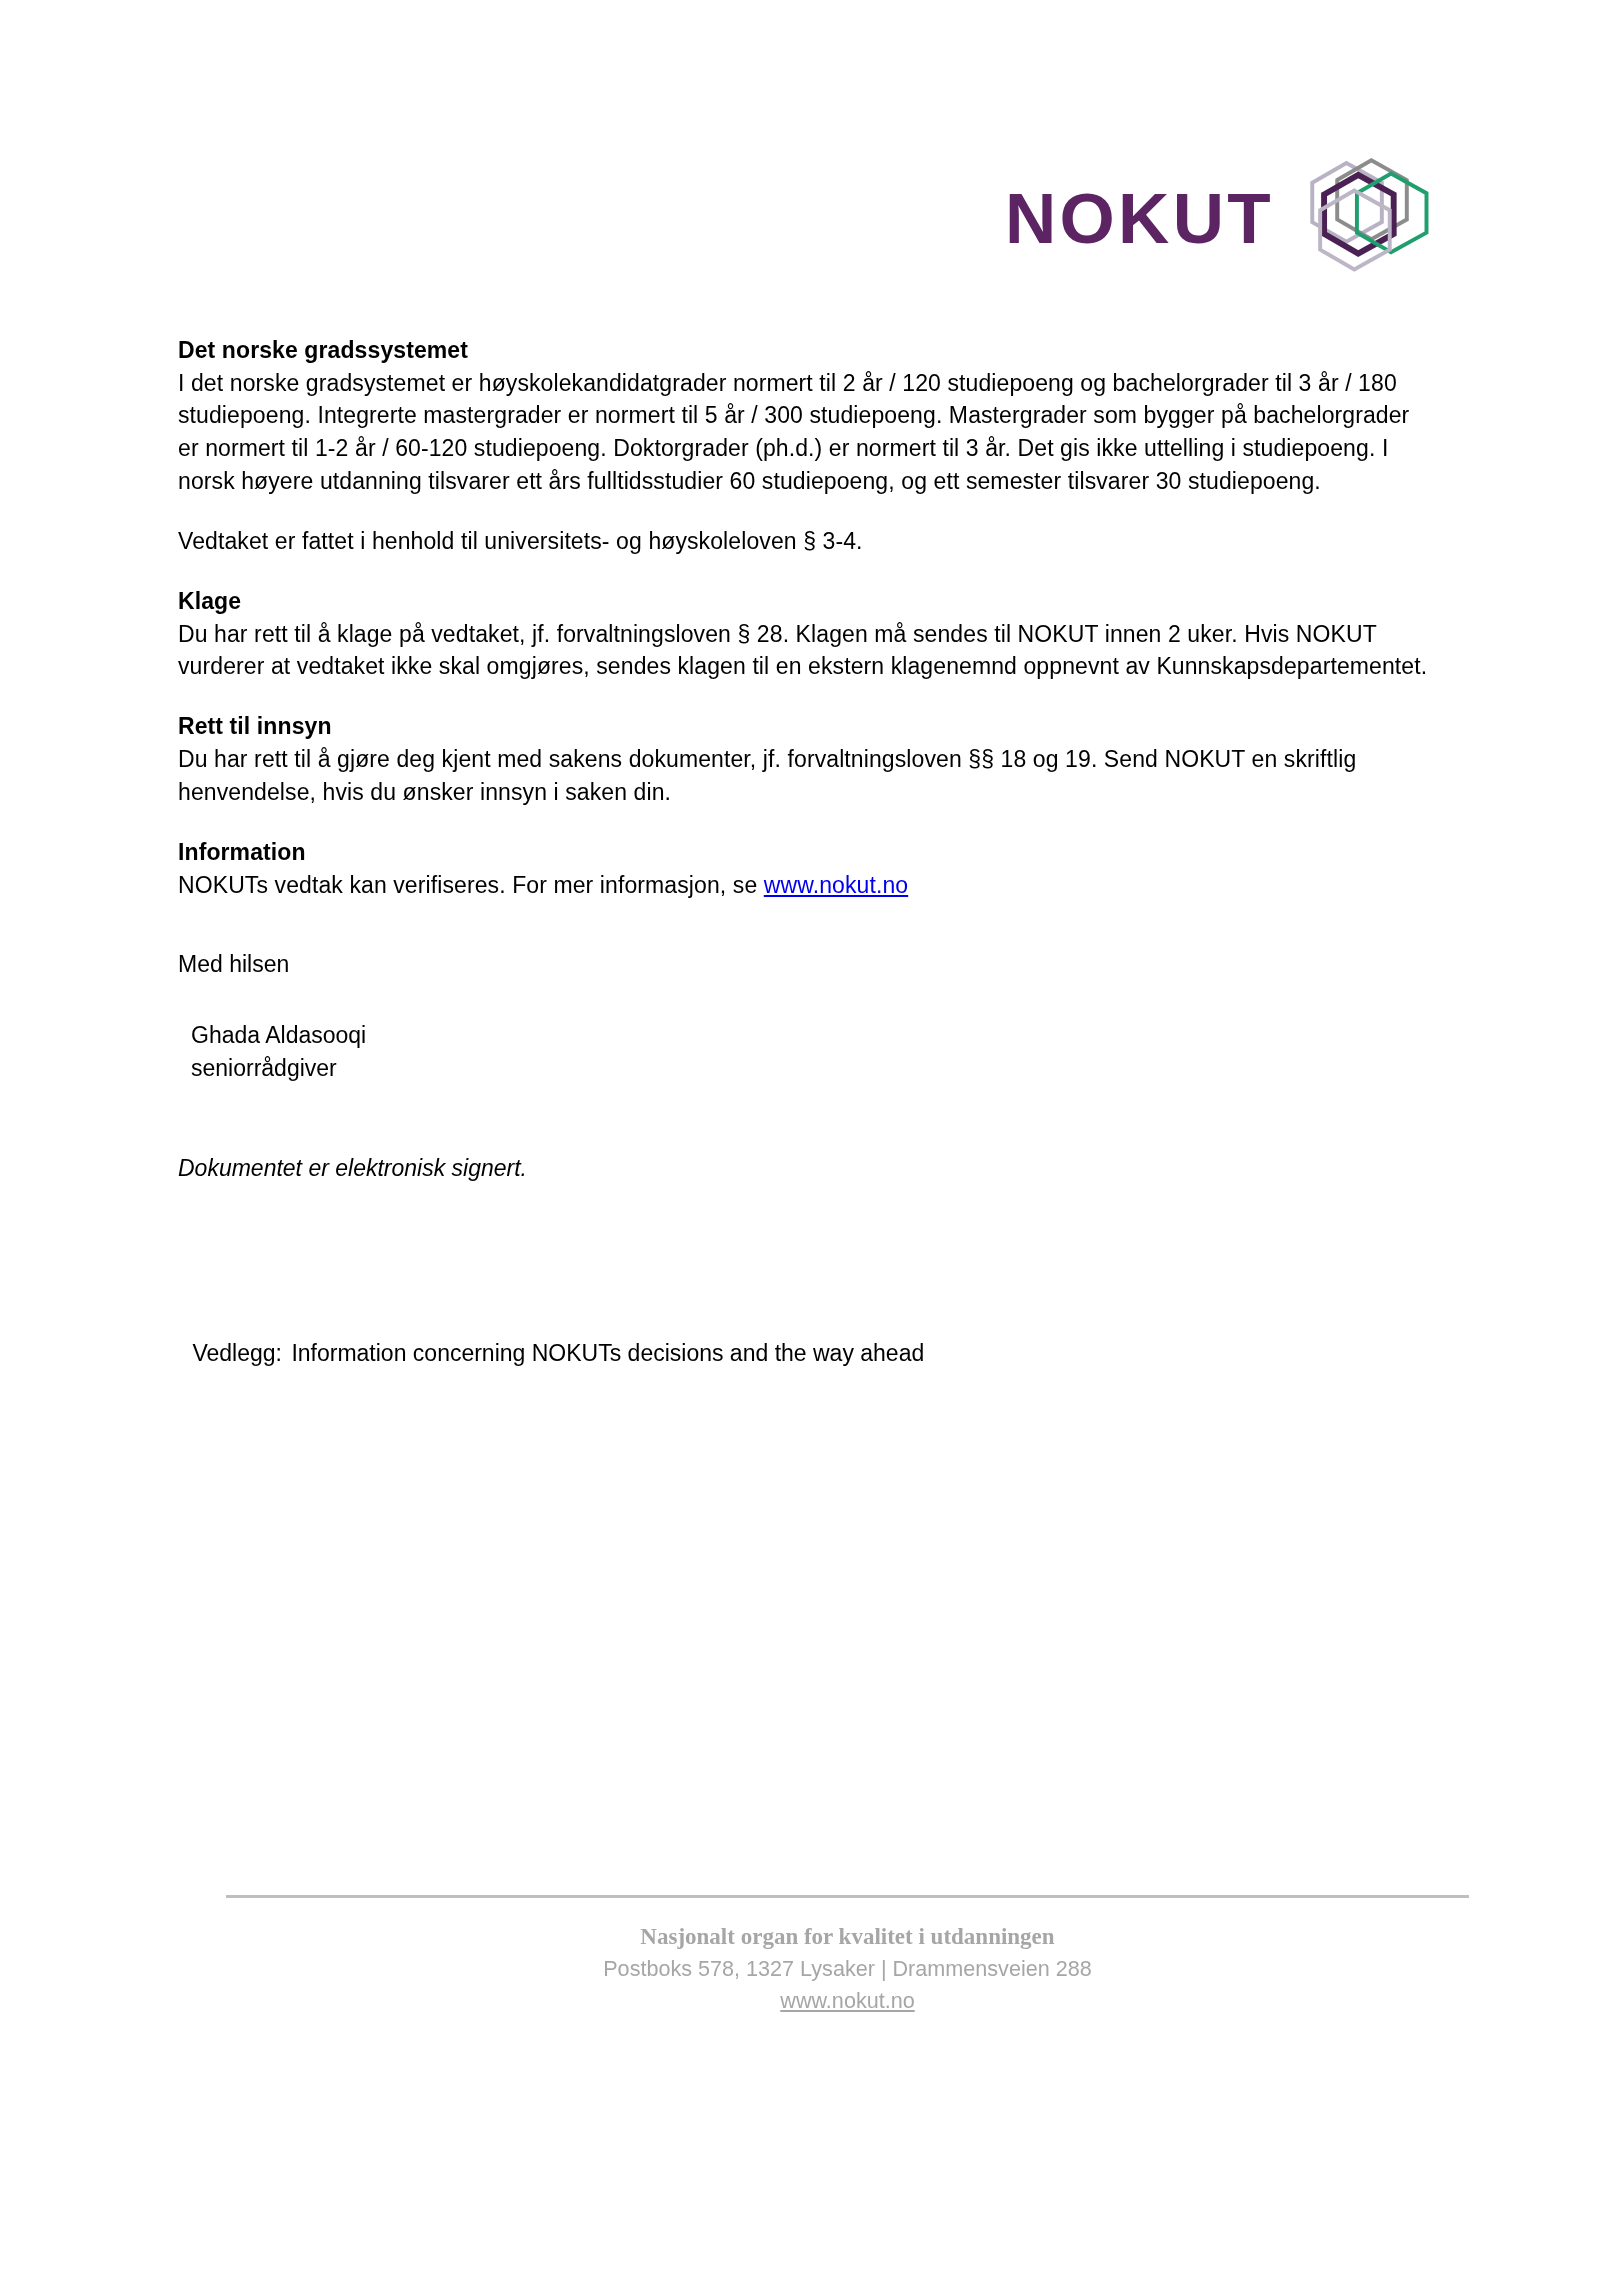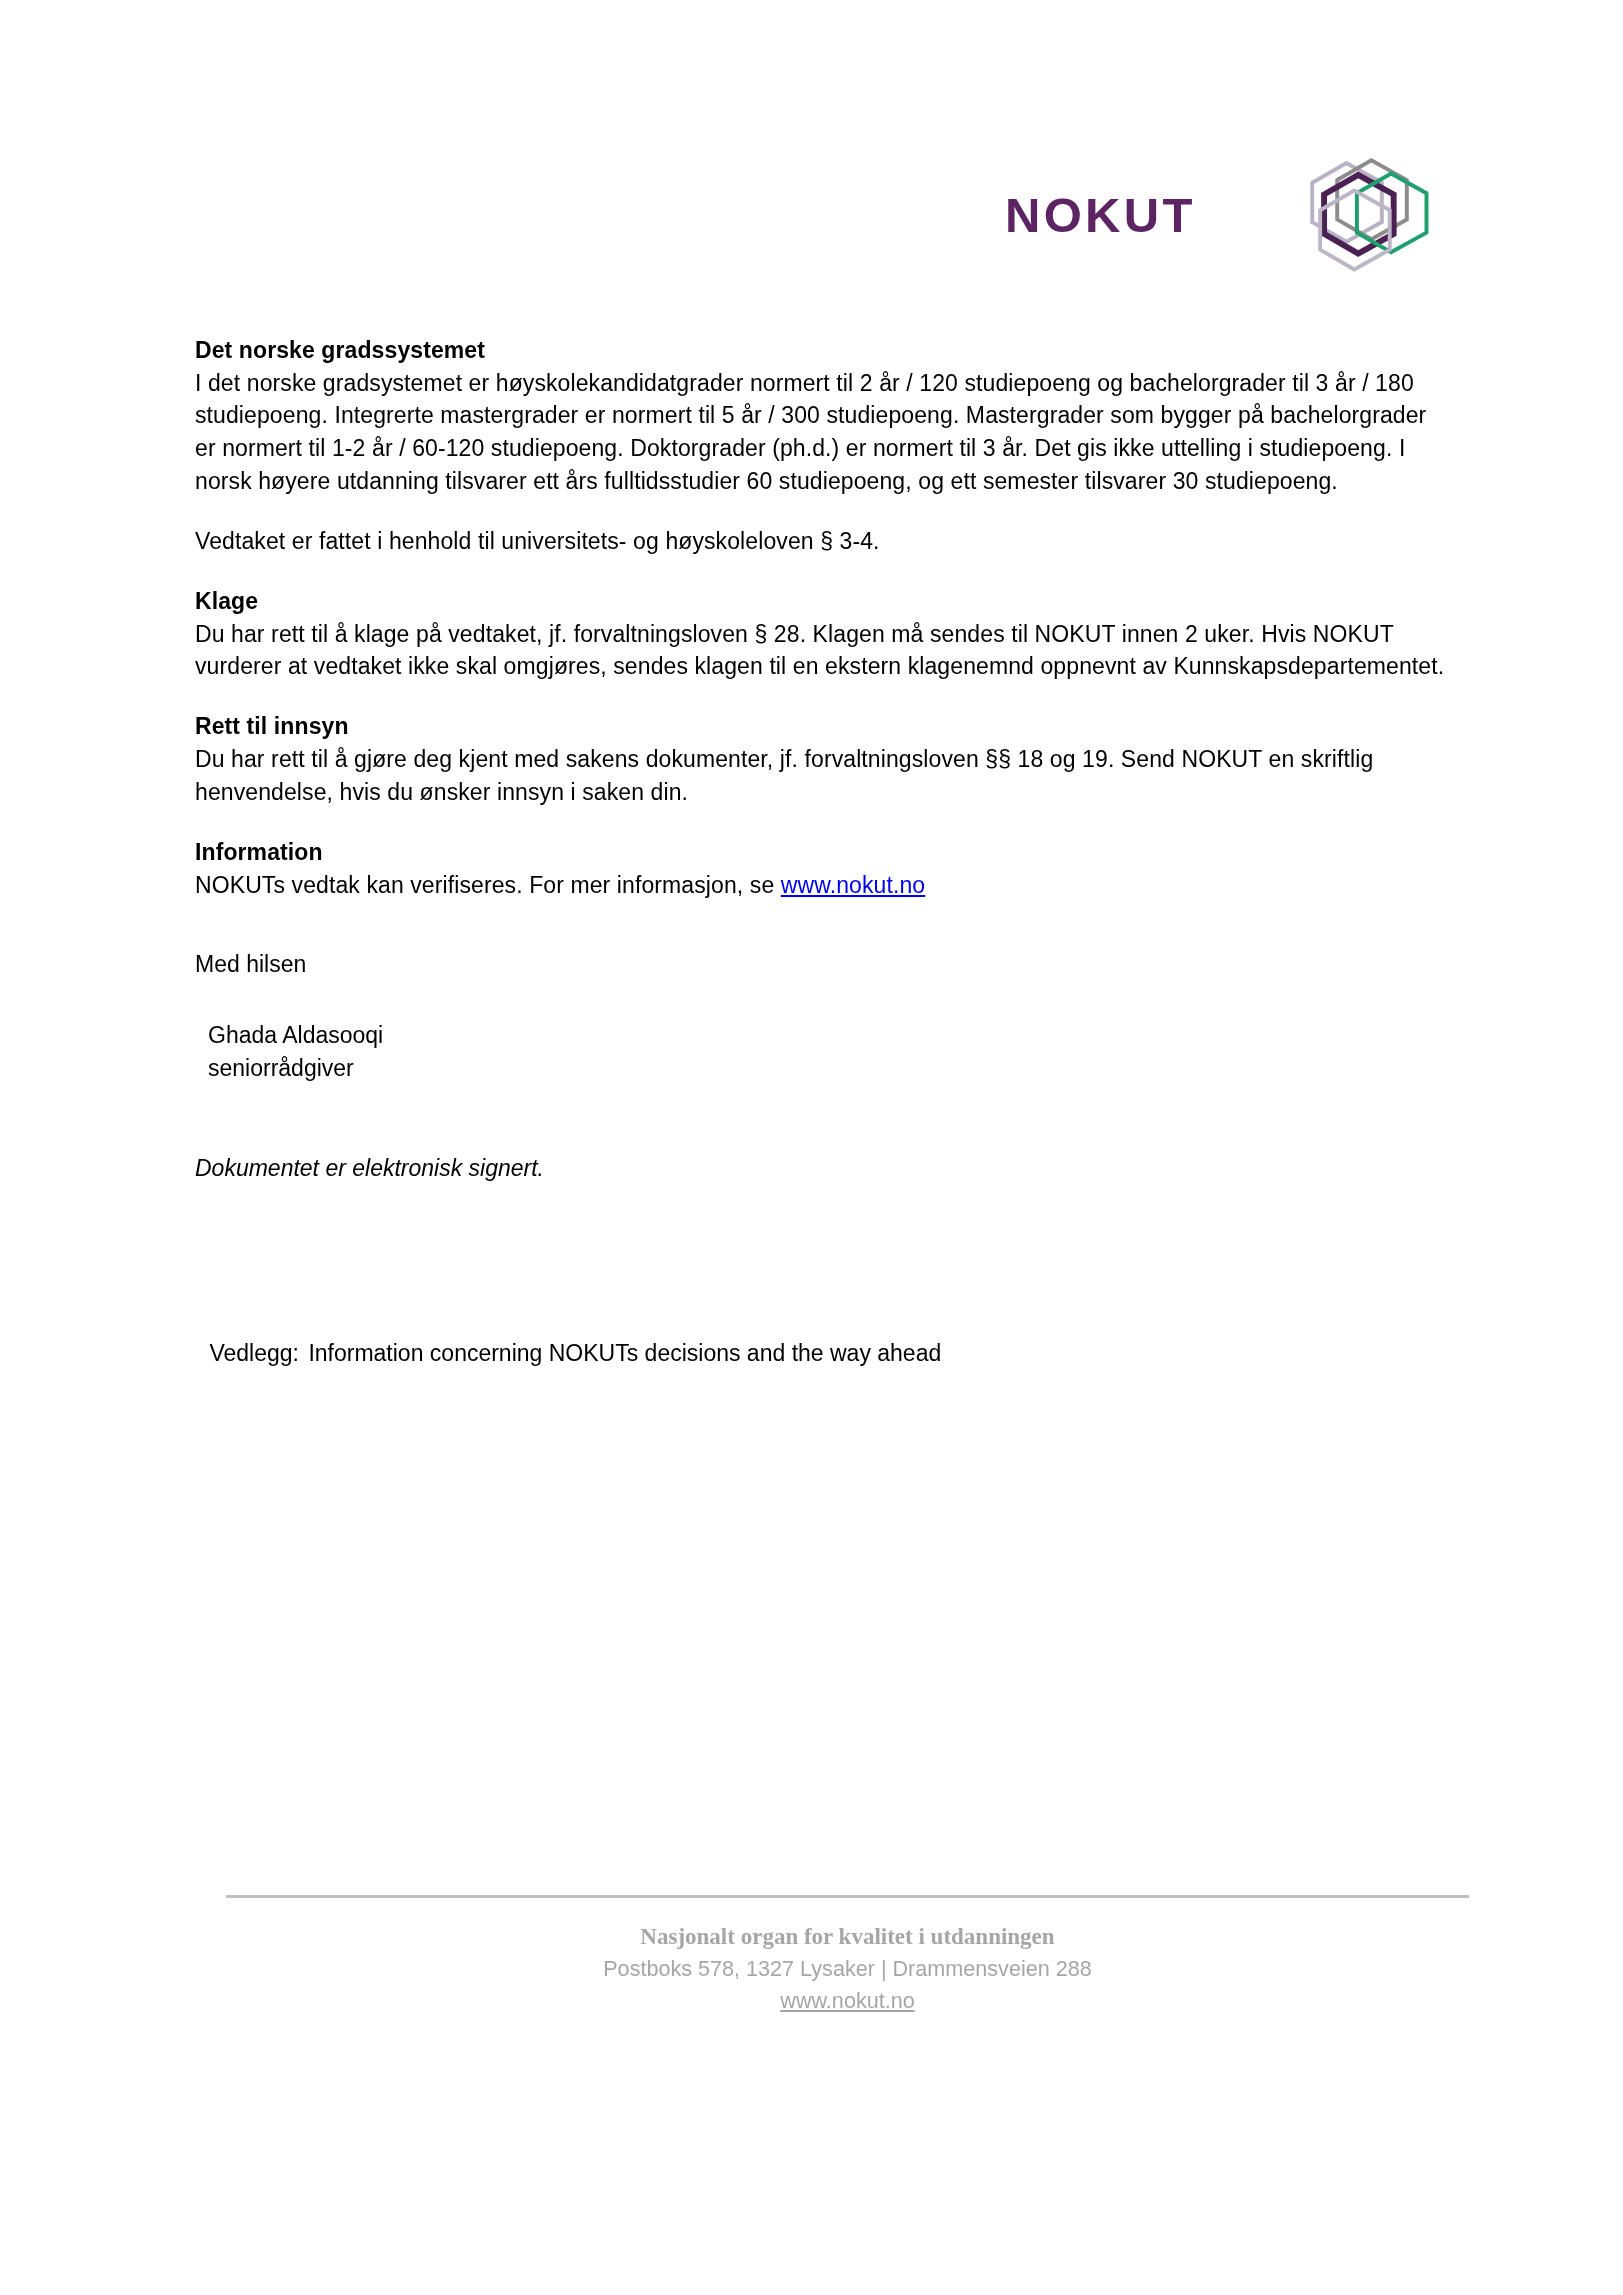--- a/index.html
+++ b/index.html
@@ -23,39 +23,38 @@
     left: 1005px;
     width: 432px;
     height: 144px;
   }
   #logo-wordmark {
     position: absolute;
     left: 0;
     top: 29px;
     font-family: "Liberation Sans", "DejaVu Sans", sans-serif;
     font-weight: bold;
-    font-size: 49px;
+    font-size: 71px;
     letter-spacing: 3.3px;
     color: #5c2463;
     line-height: 1;
     white-space: nowrap;
-    margin-top: 8px;
   }
   #logo-marks {
     position: absolute;
     left: 281px;
     top: -11.8px;
     width: 151px;
     height: 151px;
   }
 
   
   #doc {
     position: absolute;
-    left: 195px;
+    left: 178px;
     top: 334px;
     width: 1256px;
   }
   .section { margin: 0 0 27.5px 0; }
   .section:last-child { margin-bottom: 0; }
   .heading {
     font-size: 23px;
     font-weight: bold;
     line-height: 1.42;
     margin: 0;

